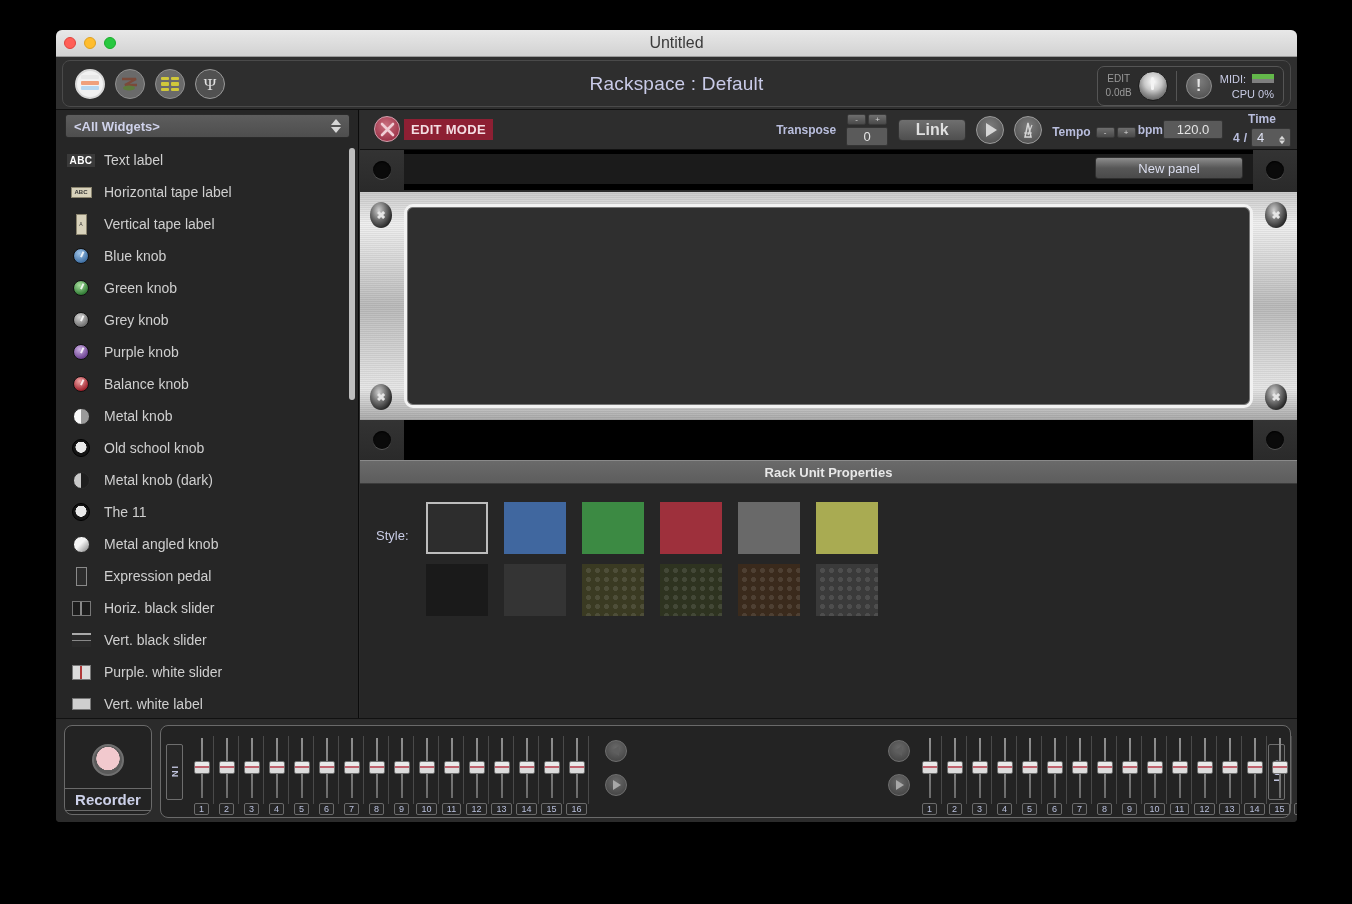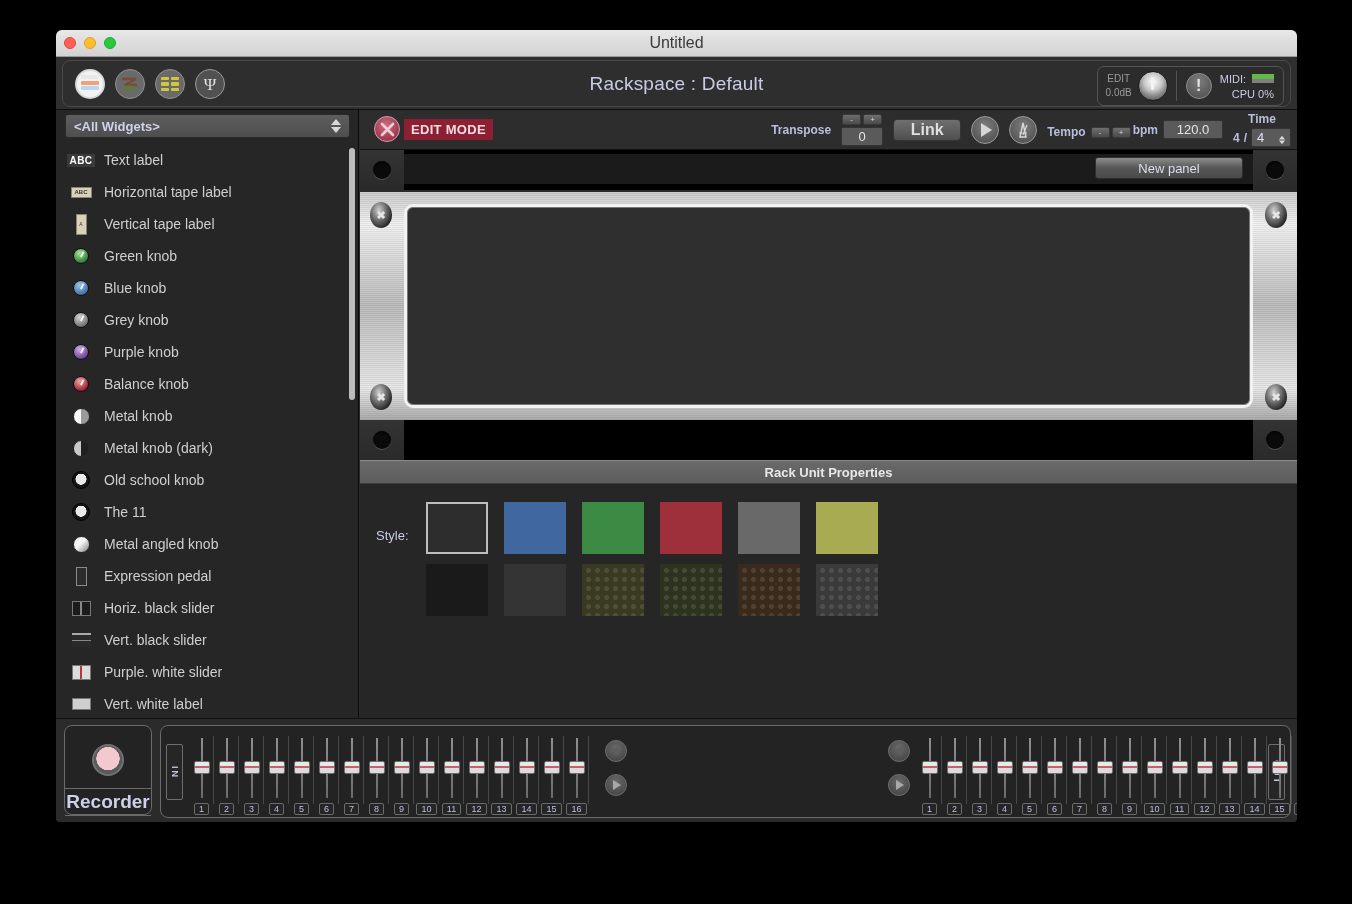--- a/index.html
+++ b/index.html
@@ -258,21 +258,21 @@
   }
   .circle-btn {
     width:28px; height:28px; border-radius:50%;
     background: radial-gradient(circle at 50% 35%, #7c7c7c, #4a4a4a);
     border:1px solid #9b9b9b;
     display:flex; align-items:center; justify-content:center;
   }
   .play-tri { width:0; height:0; border-left: 11px solid #d6d6d6; border-top:7px solid transparent; border-bottom:7px solid transparent; margin-left:3px; }
   #tempo-box { display:flex; flex-direction:row; align-items:flex-end; gap:2px; }
   #tempo-row1 { display:flex; align-items:center; gap:5px; }
-  #tempo-row2 { display:flex; align-items:center; gap:5px; }
+  #tempo-row2 { display:flex; align-items:center; }
   #tempo-steps { display:flex; gap:2px; }
   #time-box { display:flex; flex-direction:column; align-items:center; gap:2px; }
   #time-sig-row { display:flex; align-items:center; gap:4px; }
   #time-sel {
     background:#5a5a5a; border:1px solid #343434; border-radius:2px;
     color:#dfe2f3; font-size:13px; padding: 1px 12px 1px 5px;
     position:relative; min-width:40px;
   }
   #time-sel .stepper-arrows { position:absolute; right:3px; top:4px; transform: scale(0.6); }
 
@@ -363,21 +363,21 @@
     background:#232323;
   }
   #recorder-led {
     position:absolute; left: 50%; top: 18px; margin-left:-16px;
     width: 32px; height: 32px; border-radius:50%;
     background: radial-gradient(circle at 50% 45%, #f2c9ce 0 55%, #5a5a5a 57% 100%);
     border:2px solid #6f6f6f;
   }
   #recorder-label {
     position:absolute; left:0; right:0; top: 62px;
-    text-align:center; font-size:19px; font-weight:bold; color:#ccd0e8;
+    text-align:center; font-size:15px; font-weight:bold; color:#ccd0e8;
     border-top:1px solid #6a6a6a; border-bottom:1px solid #6a6a6a;
     padding: 2px 0;
   }
   #mixer-panel {
     position:absolute; left: 104px; right: 6px; top: 6px; bottom: 4px;
     border:1px solid #6a6a6a; border-radius:8px;
     background:#232323;
   }
   .io-tab {
     position:absolute; top: 18px;
@@ -527,32 +527,32 @@
             <span class="wl-label">Horizontal tape label</span>
           </div>
           <div class="wl-item">
             <span class="wl-ico">
               <span class="ico-tape-v">A</span>
             </span>
             <span class="wl-label">Vertical tape label</span>
           </div>
           <div class="wl-item">
             <span class="wl-ico">
+              <span class="ico-knob k-blue"></span>
+            </span>
+            <span class="wl-label">Blue knob</span>
+          </div>
+          <div class="wl-item">
+            <span class="wl-ico">
               <span class="ico-knob k-green"></span>
             </span>
             <span class="wl-label">Green knob</span>
           </div>
           <div class="wl-item">
             <span class="wl-ico">
-              <span class="ico-knob k-blue"></span>
-            </span>
-            <span class="wl-label">Blue knob</span>
-          </div>
-          <div class="wl-item">
-            <span class="wl-ico">
               <span class="ico-knob k-grey"></span>
             </span>
             <span class="wl-label">Grey knob</span>
           </div>
           <div class="wl-item">
             <span class="wl-ico">
               <span class="ico-knob k-purple"></span>
             </span>
             <span class="wl-label">Purple knob</span>
           </div>
@@ -563,29 +563,29 @@
             <span class="wl-label">Balance knob</span>
           </div>
           <div class="wl-item">
             <span class="wl-ico">
               <span class="ico-metal"></span>
             </span>
             <span class="wl-label">Metal knob</span>
           </div>
           <div class="wl-item">
             <span class="wl-ico">
+              <span class="ico-oldschool"></span>
+            </span>
+            <span class="wl-label">Old school knob</span>
+          </div>
+          <div class="wl-item">
+            <span class="wl-ico">
               <span class="ico-metal-dark"></span>
             </span>
             <span class="wl-label">Metal knob (dark)</span>
-          </div>
-          <div class="wl-item">
-            <span class="wl-ico">
-              <span class="ico-oldschool"></span>
-            </span>
-            <span class="wl-label">Old school knob</span>
           </div>
           <div class="wl-item">
             <span class="wl-ico">
               <span class="ico-oldschool"></span>
             </span>
             <span class="wl-label">The 11</span>
           </div>
           <div class="wl-item">
             <span class="wl-ico">
               <span class="ico-angled"></span>

